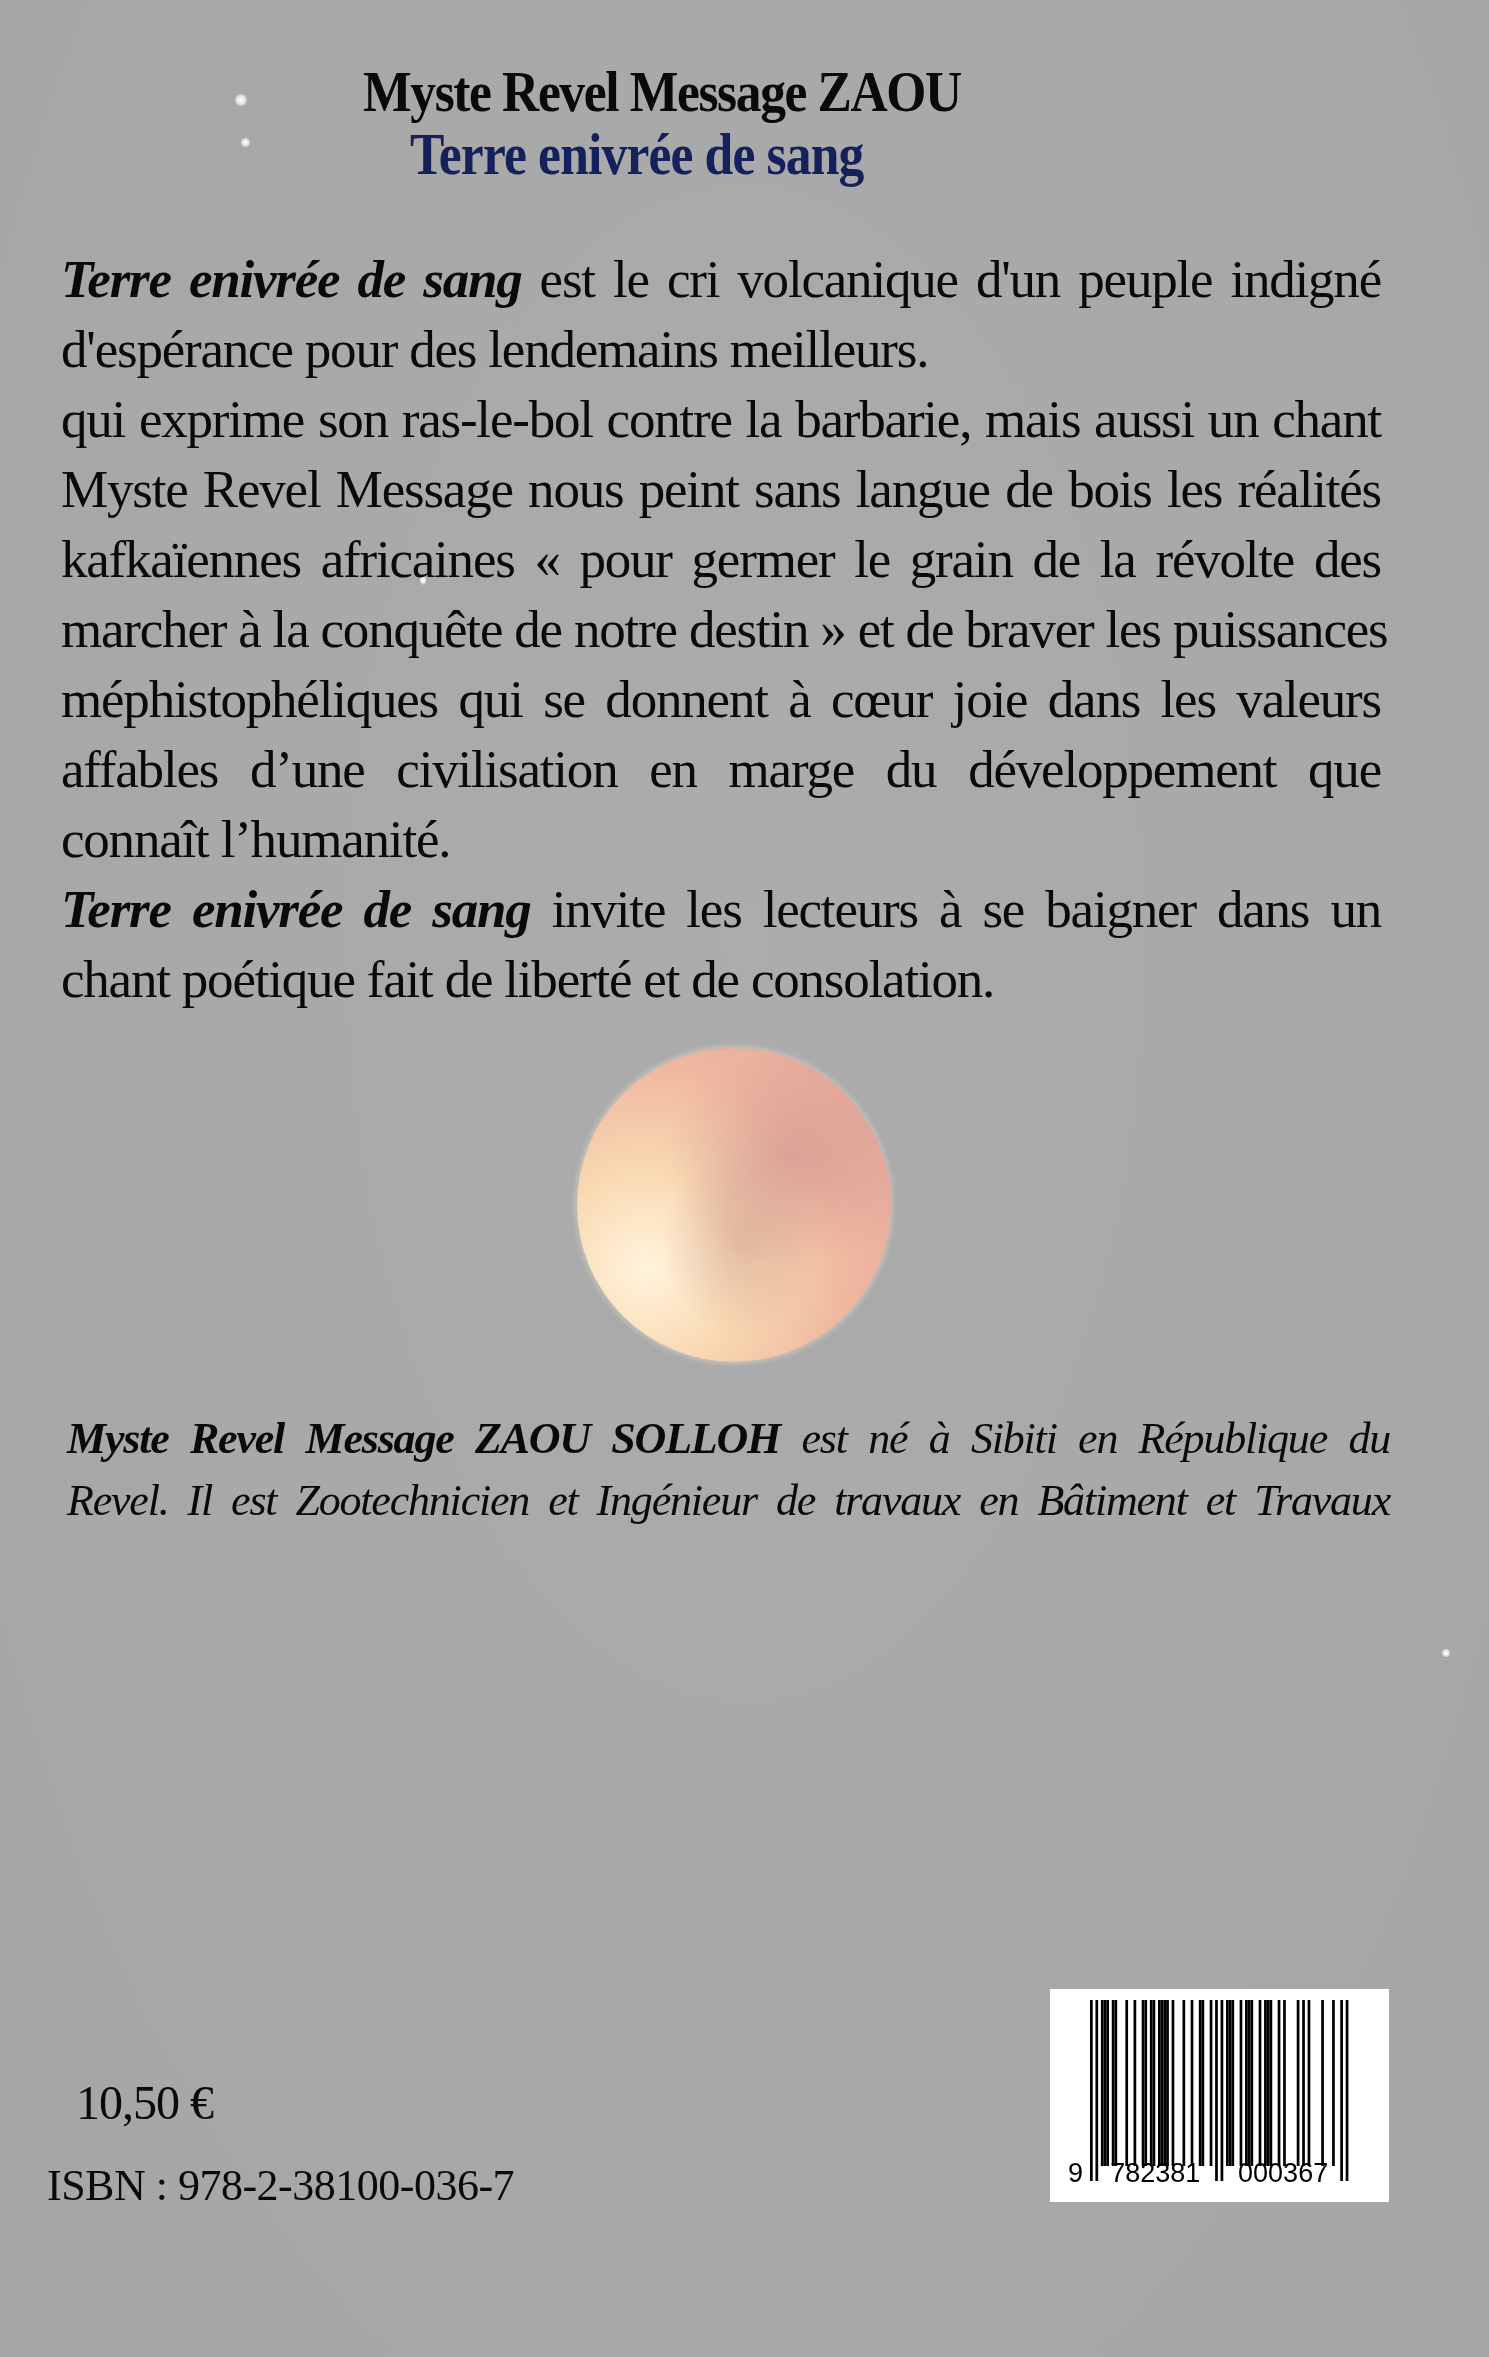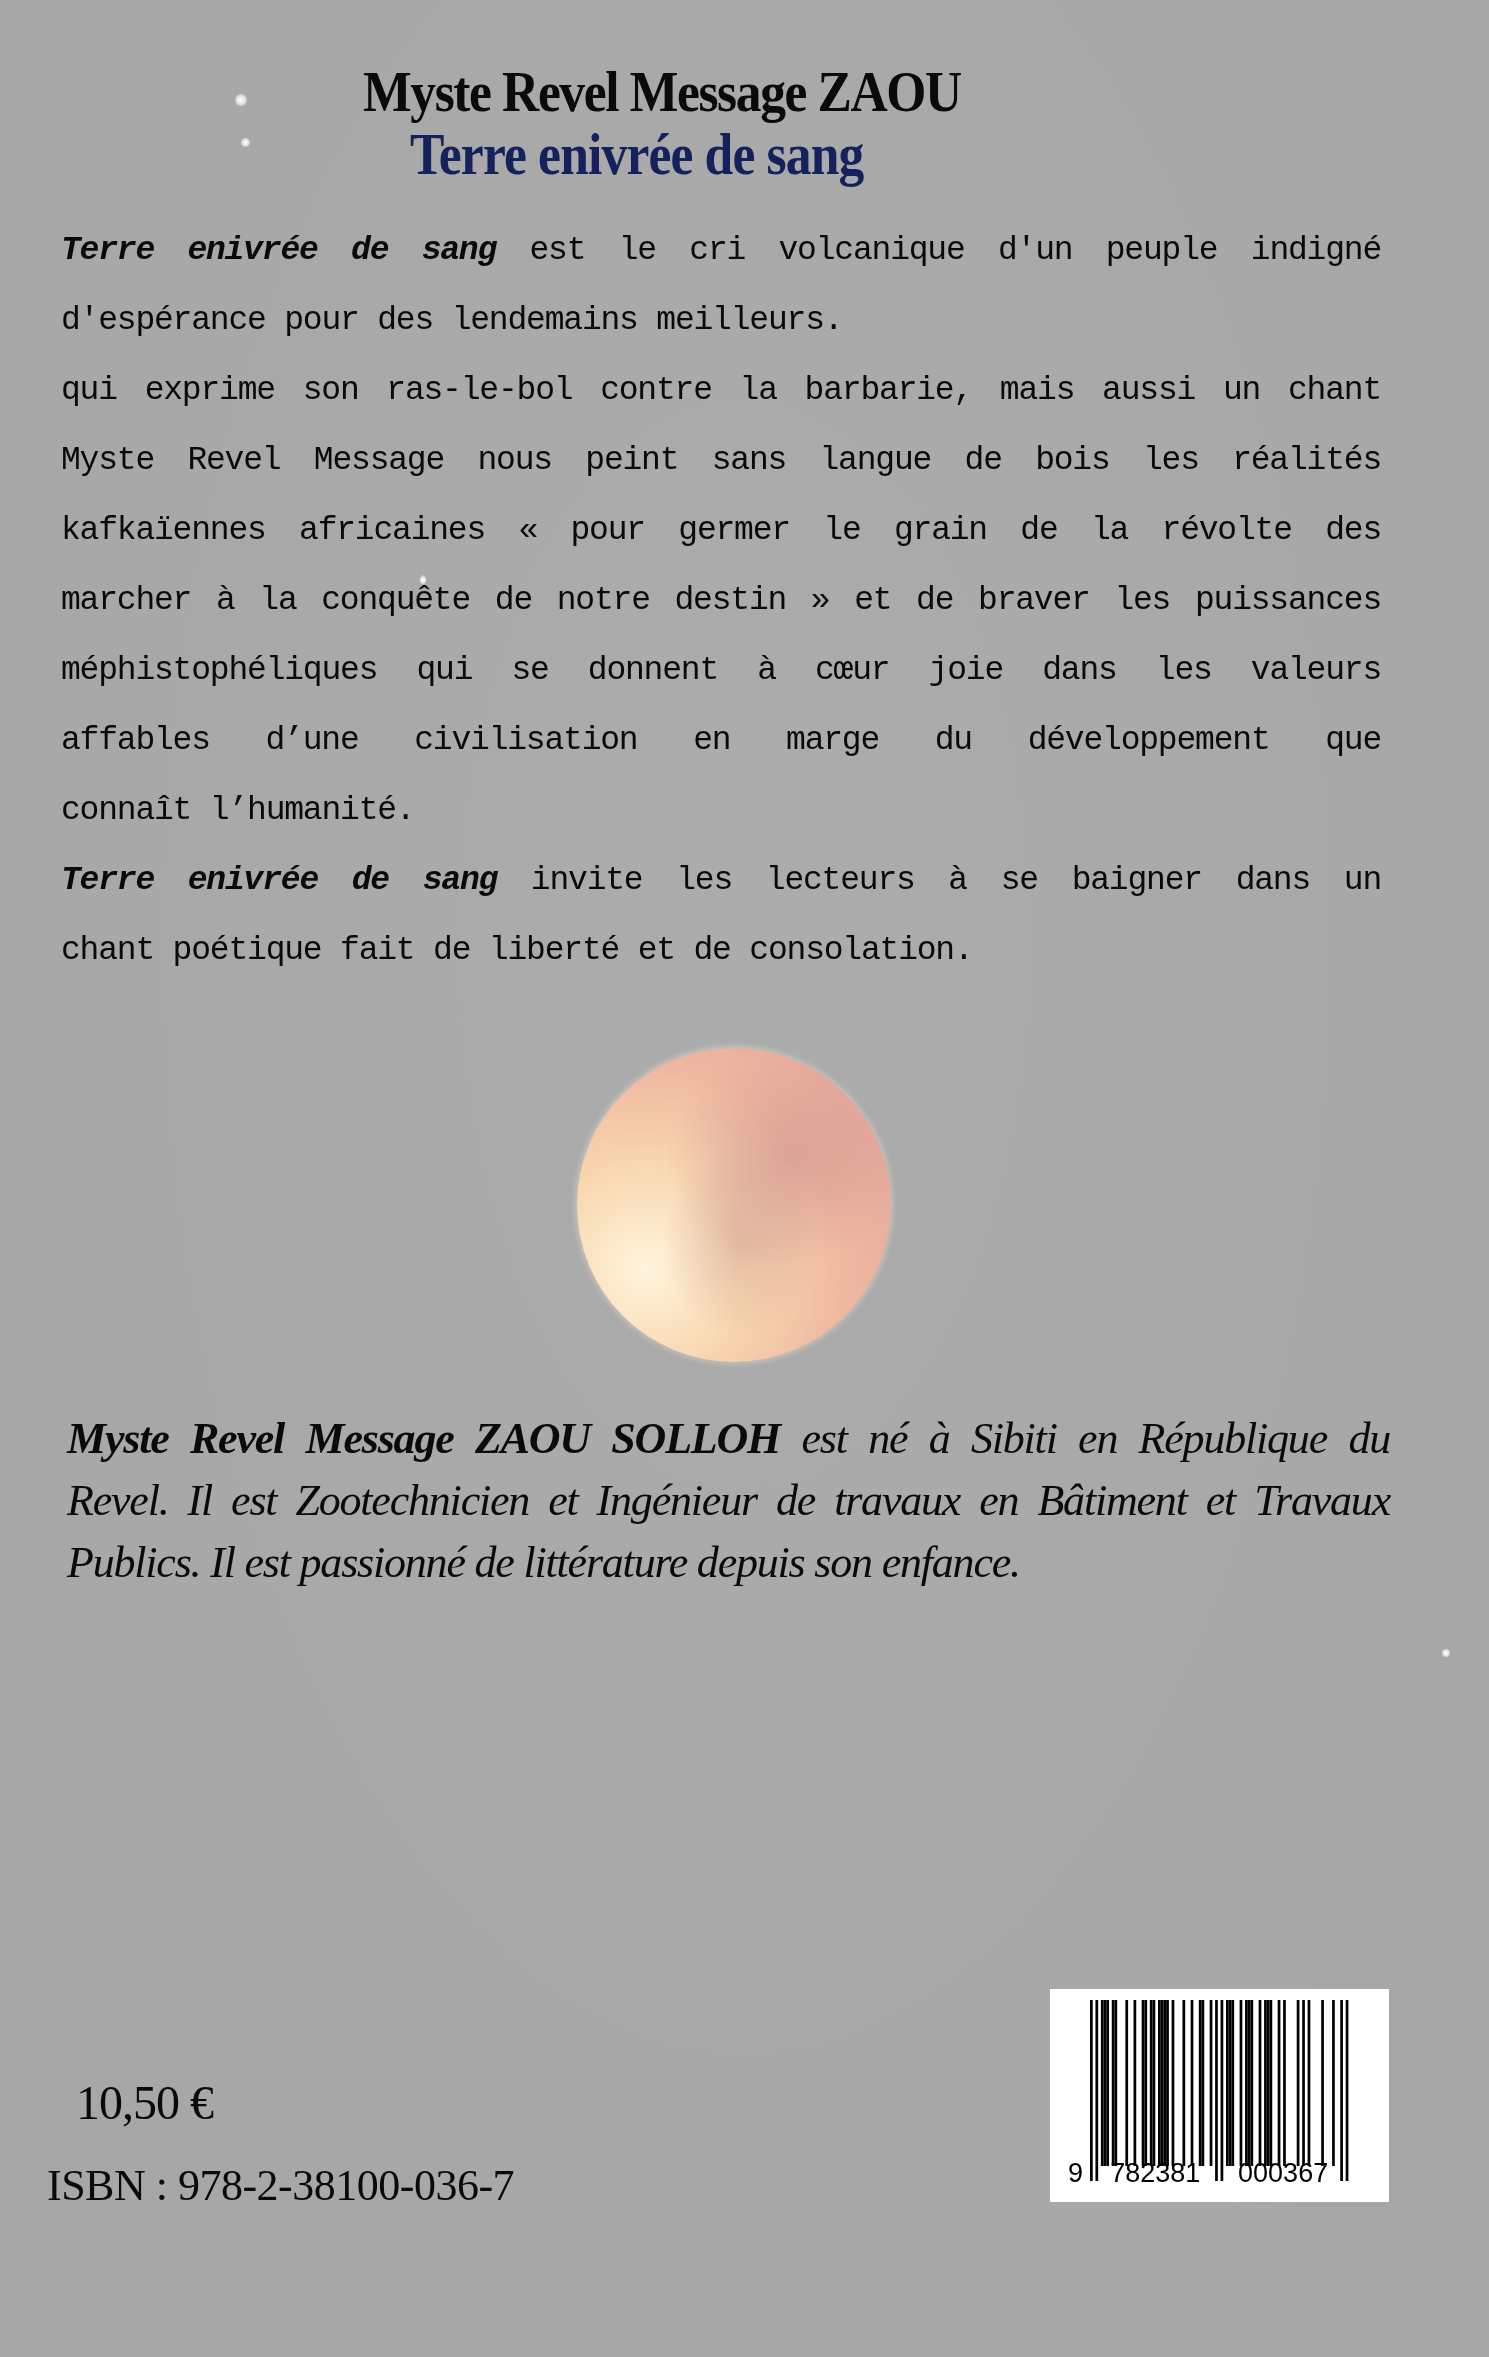--- a/index.html
+++ b/index.html
@@ -15,24 +15,23 @@
     position: absolute; left: 363px; top: 60px;
     font-size: 56px; font-weight: bold; letter-spacing: -1.5px;
     transform: scaleX(0.92); transform-origin: left top; white-space: nowrap; line-height: 64px;
   }
   .book-title-header {
     position: absolute; left: 410px; top: 120px;
     font-size: 60px; font-weight: bold; color: #14215c; letter-spacing: -1px;
     transform: scaleX(0.86); transform-origin: left top; white-space: nowrap; line-height: 68px;
   }
   .blurb {
-    position: absolute; left: 61px; top: 216px; width: 1320px;
-    font-size: 33px; line-height: 70px; text-align: justify;
+    position: absolute; left: 61px; top: 244px; width: 1320px;
+    font-size: 53px; line-height: 70px; text-align: justify;
     letter-spacing: -1.2px;
-    font-family: Liberation Mono, monospace;
   }
   .blurb p { margin: 0; }
   .blurb .line { display: block; text-align: justify; text-align-last: justify; white-space: nowrap; overflow: visible; }
   .blurb .line.last { text-align-last: left; }
   .emph { font-style: italic; font-weight: bold; }
   .moon {
     position: absolute; left: 577px; top: 1048px; width: 314px; height: 314px; border-radius: 50%;
     background:
       radial-gradient(ellipse 40% 35% at 68% 35%, rgba(200,140,140,0.55) 0%, rgba(200,140,140,0) 100%),
       radial-gradient(ellipse 25% 30% at 52% 62%, rgba(200,150,140,0.45) 0%, rgba(200,150,140,0) 100%),
@@ -86,21 +85,20 @@
     <span class="line"><span class="emph">Terre enivrée de sang</span><span> invite les lecteurs à se baigner dans un</span></span>
     <span class="line last">chant poétique fait de liberté et de consolation.</span>
   </p>
 </div>
 
 <div class="moon"></div>
 
 <div class="bio">
   <span class="line"><b>Myste Revel Message ZAOU SOLLOH</b><span> est né à Sibiti en République du</span></span>
   <span class="line">Revel. Il est Zootechnicien et Ingénieur de travaux en Bâtiment et Travaux</span>
-  <span class="line last">Publics. Il est passionné de littérature depuis son enfance.</span>
 </div>
 
 <div class="price">10,50 €</div>
 <div class="isbn">ISBN : 978-2-38100-036-7</div>
 
 <div class="barcode-box">
   <svg class="barcode-svg" id="barcode-svg" width="339" height="213">
       <rect x="40.00" y="11" width="2.72" height="181" fill="#000"></rect>
       <rect x="45.44" y="11" width="2.72" height="181" fill="#000"></rect>
       <rect x="50.88" y="11" width="2.72" height="166" fill="#000"></rect>

